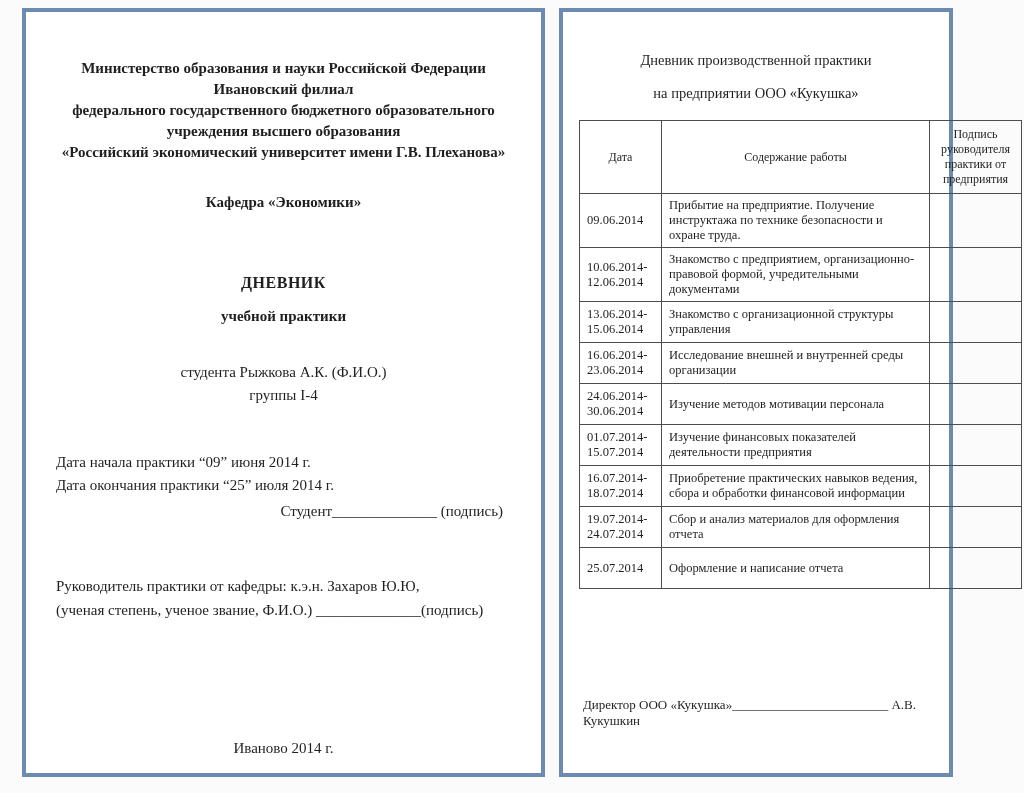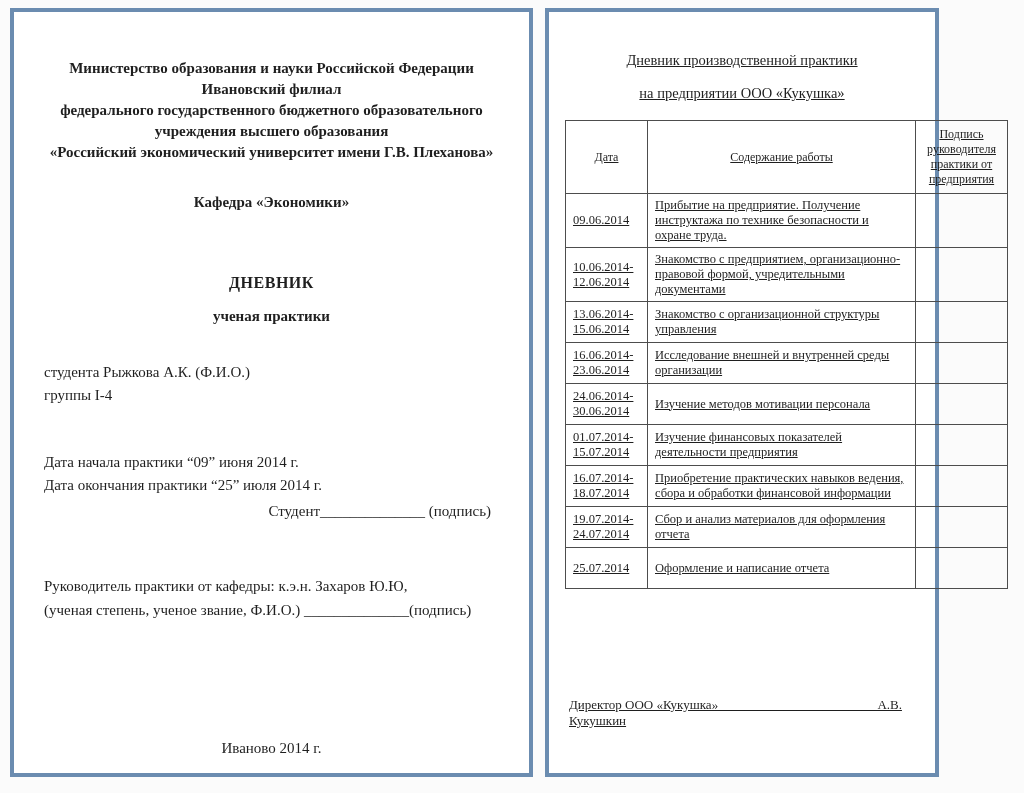--- a/index.html
+++ b/index.html
@@ -16,31 +16,31 @@
     background: #fbfbfb;
     overflow: hidden;
   }
   .page {
     position: absolute;
     top: 8px;
     height: 769px;
     background: #ffffff;
     border: 4px solid #6b8cb0;
   }
-  .page-left  { left: 10px;  width: 523px; }
-  .page-right { left: 545px; width: 394px; text-decoration: underline; }
+  .page-left  { left: 22px;  width: 523px; }
+  .page-right { left: 559px; width: 394px; }
 
   
   .lp-inner { padding: 46px 30px 0 30px; font-size: 15px; line-height: 21px; }
   .lp-header { text-align: center; font-weight: bold; }
   .lp-header div { line-height: 21px; }
   .lp-department { text-align: center; font-weight: bold; margin-top: 29px; }
   .lp-title { text-align: center; font-weight: bold; font-size: 16px; margin-top: 59px; letter-spacing: 0.5px; }
   .lp-subtitle { text-align: center; font-weight: bold; margin-top: 13px; }
-  .lp-student-block { margin-top: 34px; }
+  .lp-student-block { margin-top: 34px; text-align: center; }
   .lp-dates-block { margin-top: 44px; }
   .lp-dates-block div, .lp-student-block div { line-height: 23px; }
   .lp-sign-line { text-align: right; padding-right: 8px; margin-top: 4px; }
   .lp-supervisor { margin-top: 52px; font-family: Liberation Serif, serif; }
   .lp-supervisor div { line-height: 24px; }
   .lp-footer { text-align: center; margin-top: 116px; }
 
   
   .rp-inner { padding: 40px 0 0 0; font-size: 14.5px; }
   .rp-title { text-align: center; line-height: 16px; }
@@ -85,21 +85,21 @@
         <div>Министерство образования и науки Российской Федерации</div>
         <div>Ивановский филиал</div>
         <div>федерального государственного бюджетного образовательного</div>
         <div>учреждения высшего образования</div>
         <div>«Российский экономический университет имени Г.В. Плеханова»</div>
       </div>
 
       <div class="lp-department">Кафедра «Экономики»</div>
 
       <div class="lp-title">ДНЕВНИК</div>
-      <div class="lp-subtitle">ученая практики</div>
+      <div class="lp-subtitle">учебной практики</div>
 
       <div class="lp-student-block">
         <div>студента Рыжкова А.К. (Ф.И.О.)</div>
         <div>группы I-4</div>
       </div>
 
       <div class="lp-dates-block">
         <div>Дата начала практики “09” июня 2014 г.</div>
         <div>Дата окончания практики “25” июля 2014 г.</div>
       </div>

